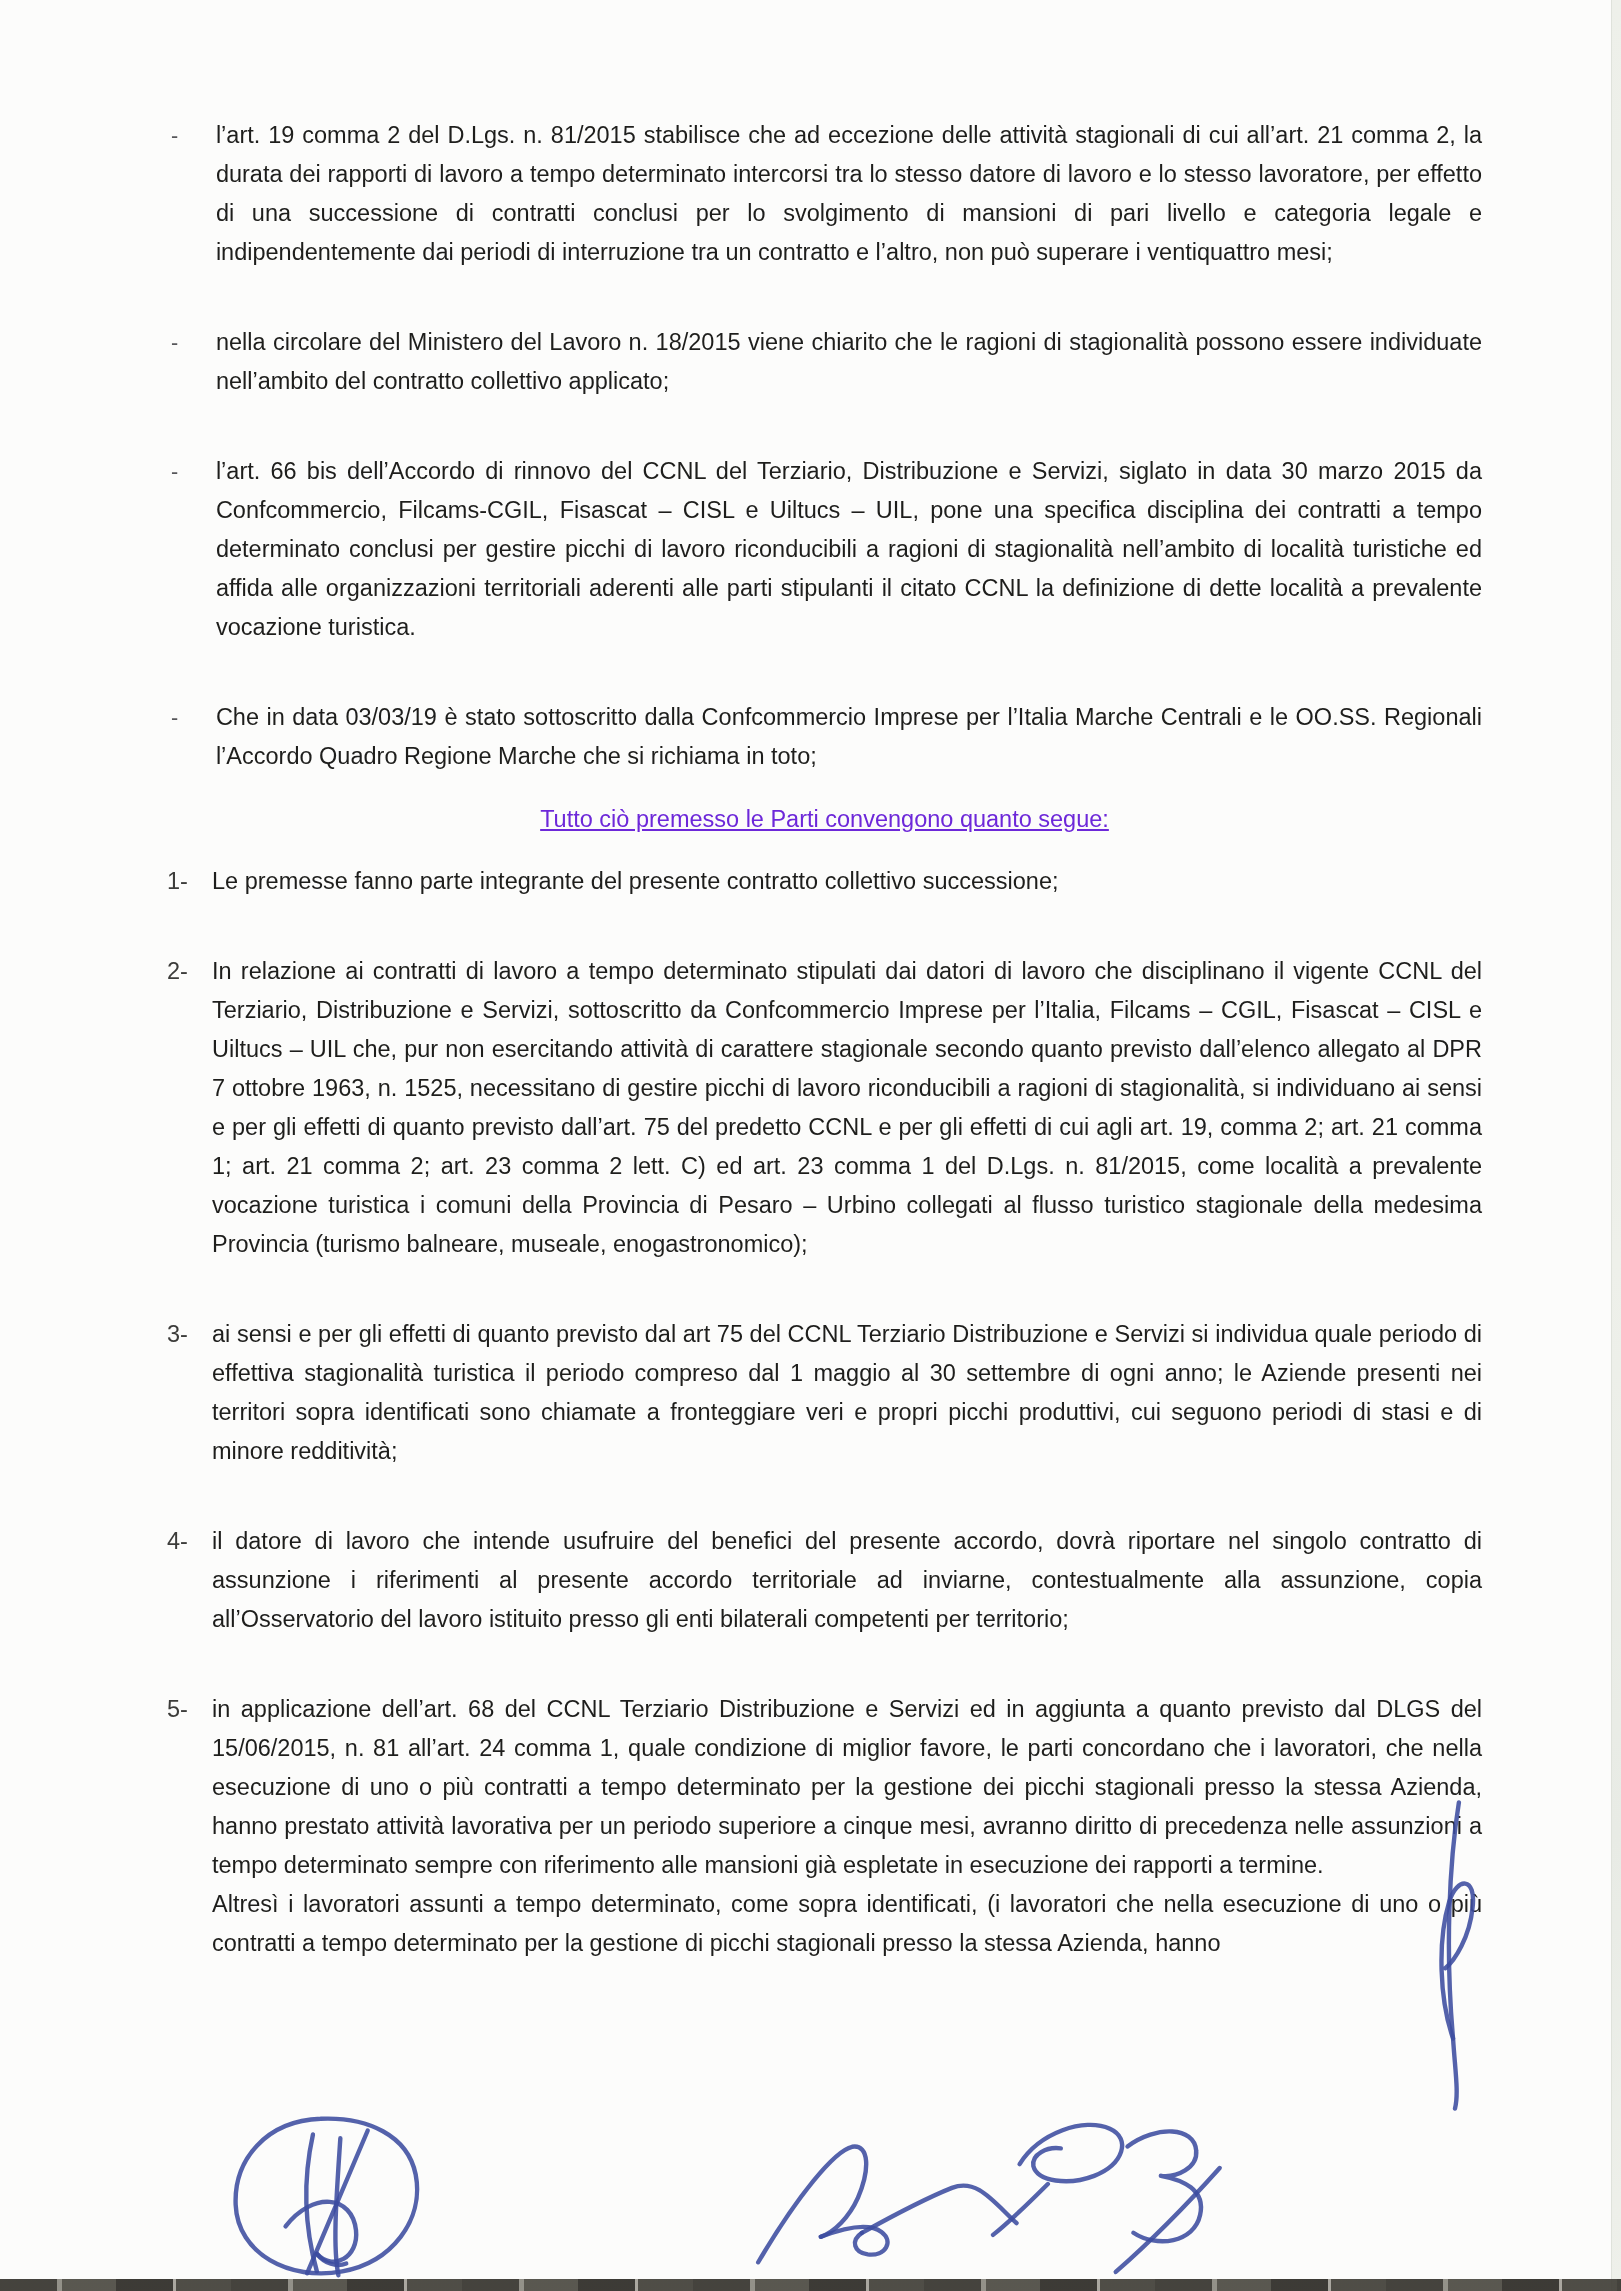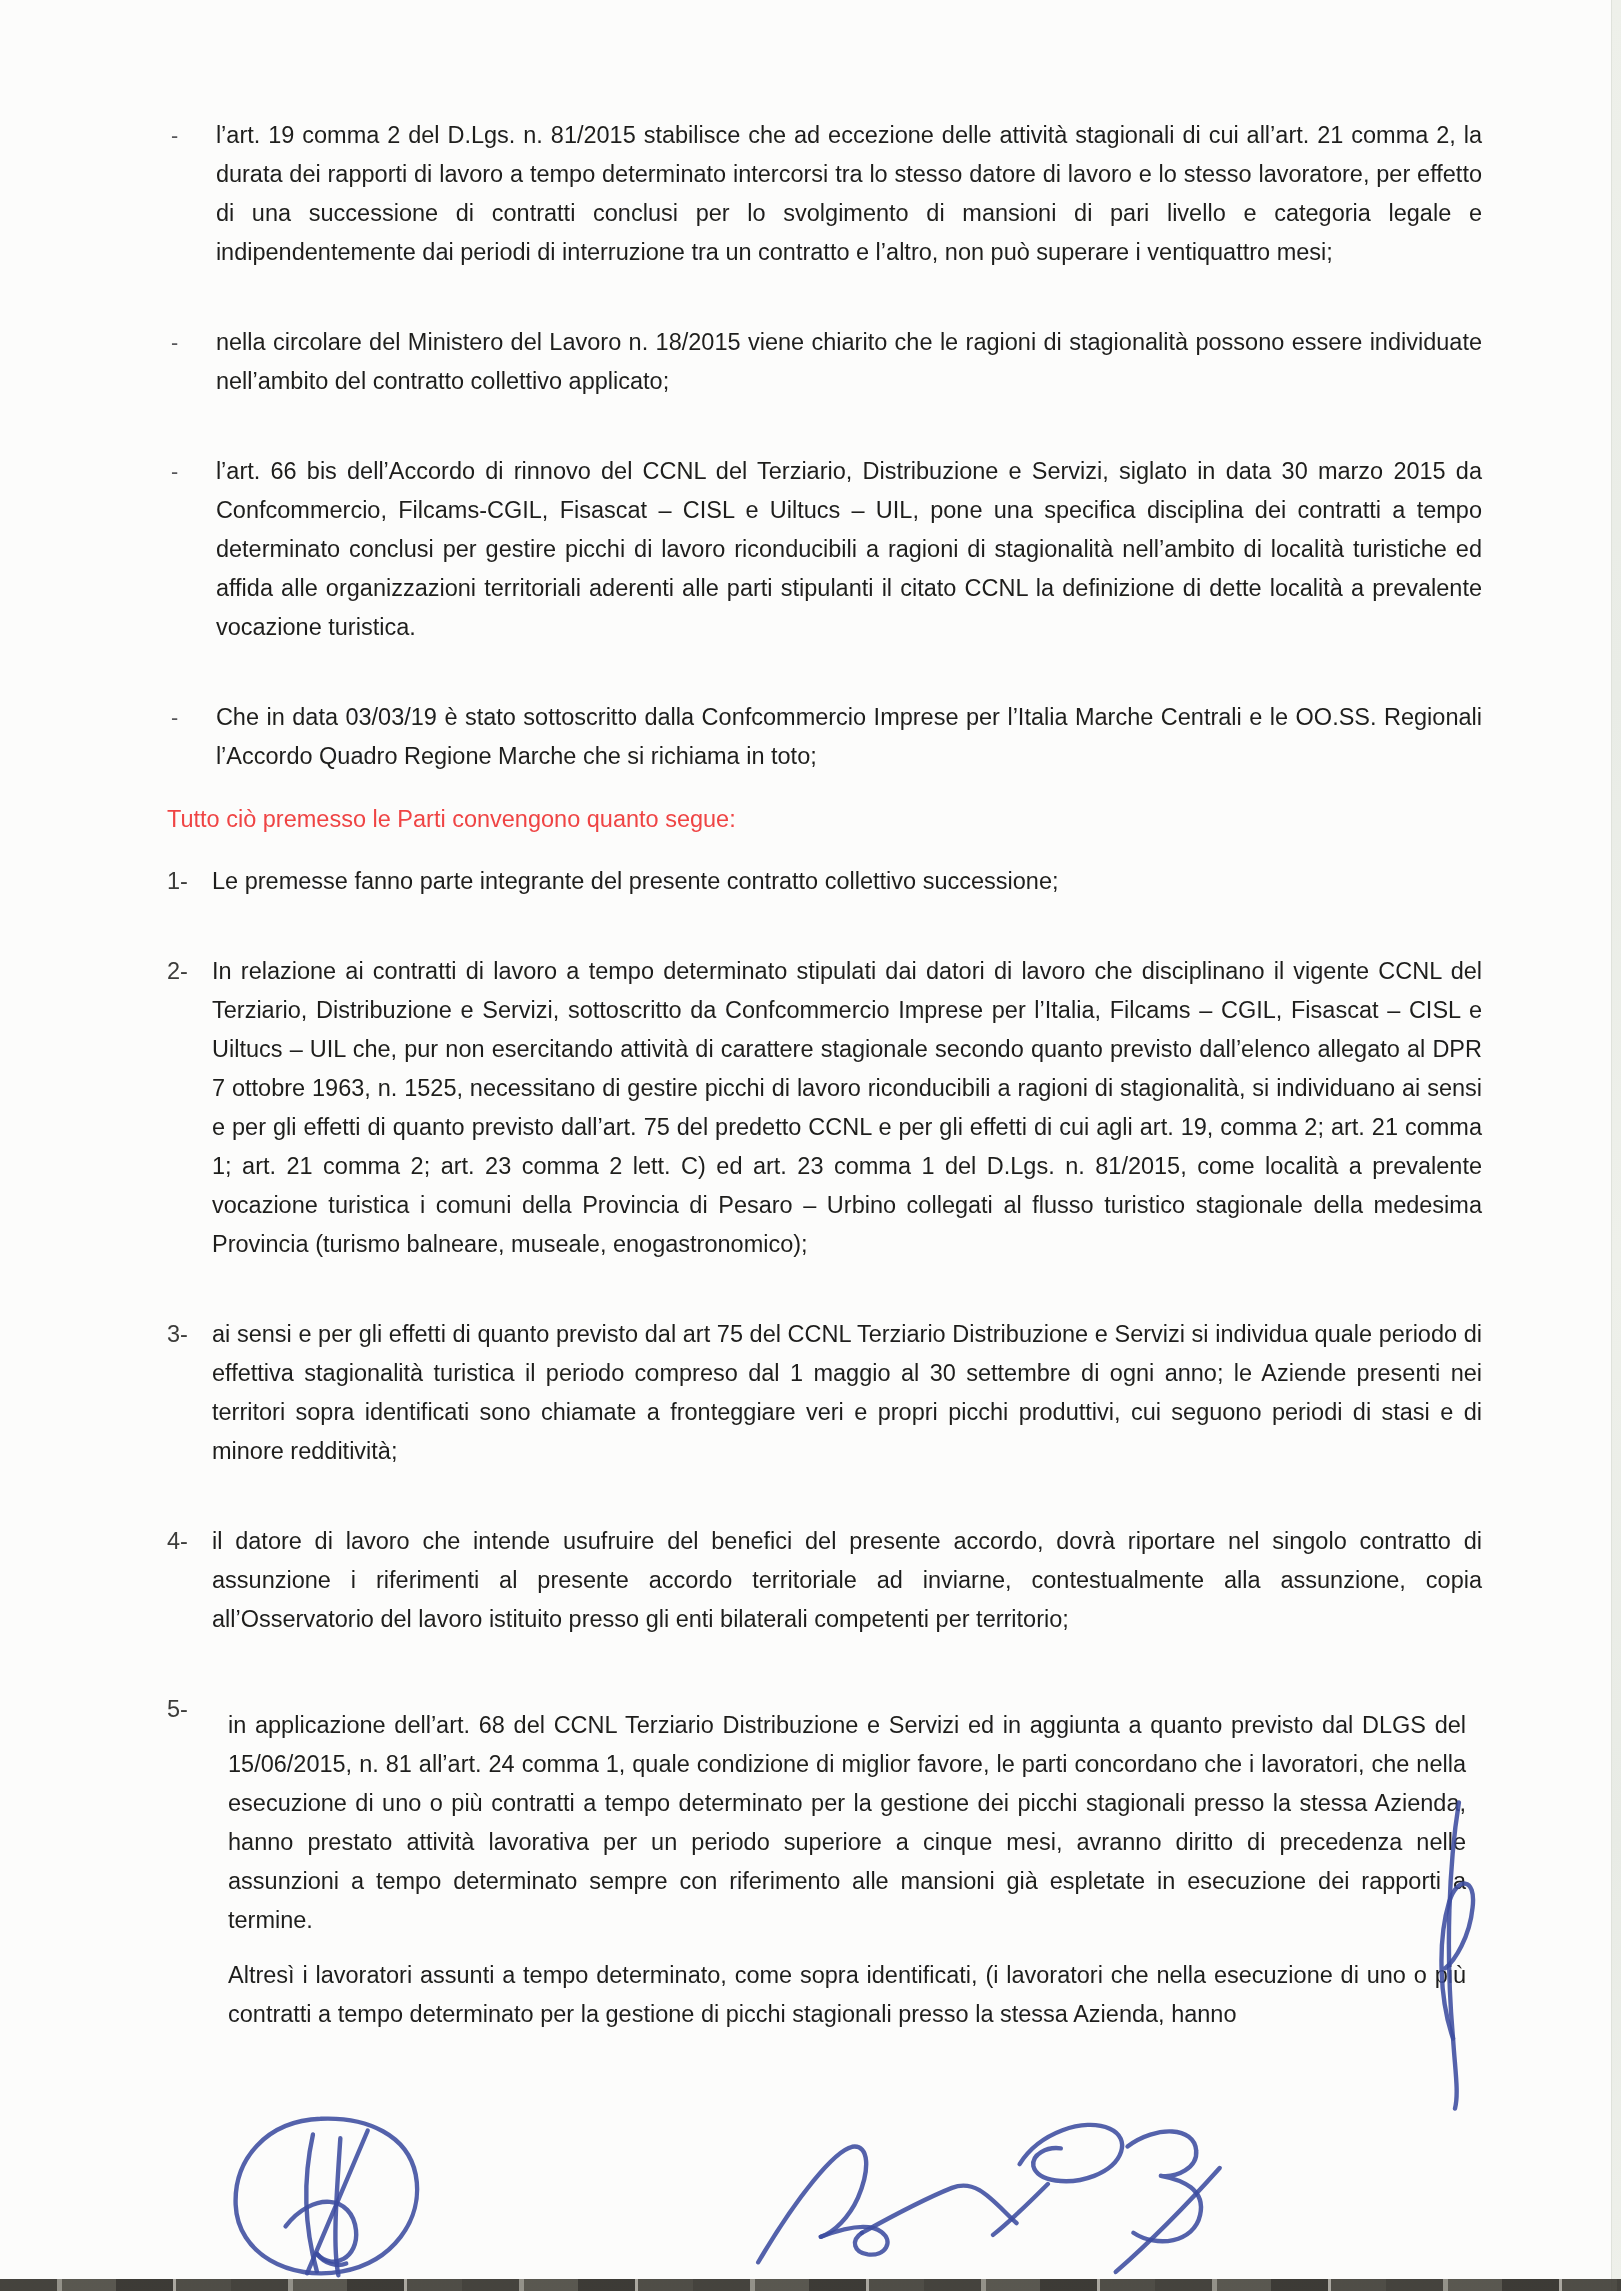--- a/index.html
+++ b/index.html
@@ -23,24 +23,26 @@
     line-height:39px;
   }
   .item { display:flex; margin-bottom:51px; }
   .item.tight { margin-bottom:23.5px; }
   .marker {
     flex:0 0 45px;
     color:#3c3c3a;
   }
   .bullet-marker { color:#56565a; font-size:21.6px; padding-left:3.9px; }
   .text { flex:1; text-align:justify; }
-  .text p { margin:16px; }
+  .text p { margin:0; }
   .transition {
+    text-align:center;
     margin:0 0 23.5px 0;
-    color:#ef4444;
+    color:#6d28d9;
+    text-decoration:underline;
   }
   .sig { position:absolute; }
   .sig path {
     fill:none;
     stroke:#3c4c9f;
     stroke-width:4.5;
     stroke-linecap:round;
     stroke-linejoin:round;
     opacity:0.88;
   }

